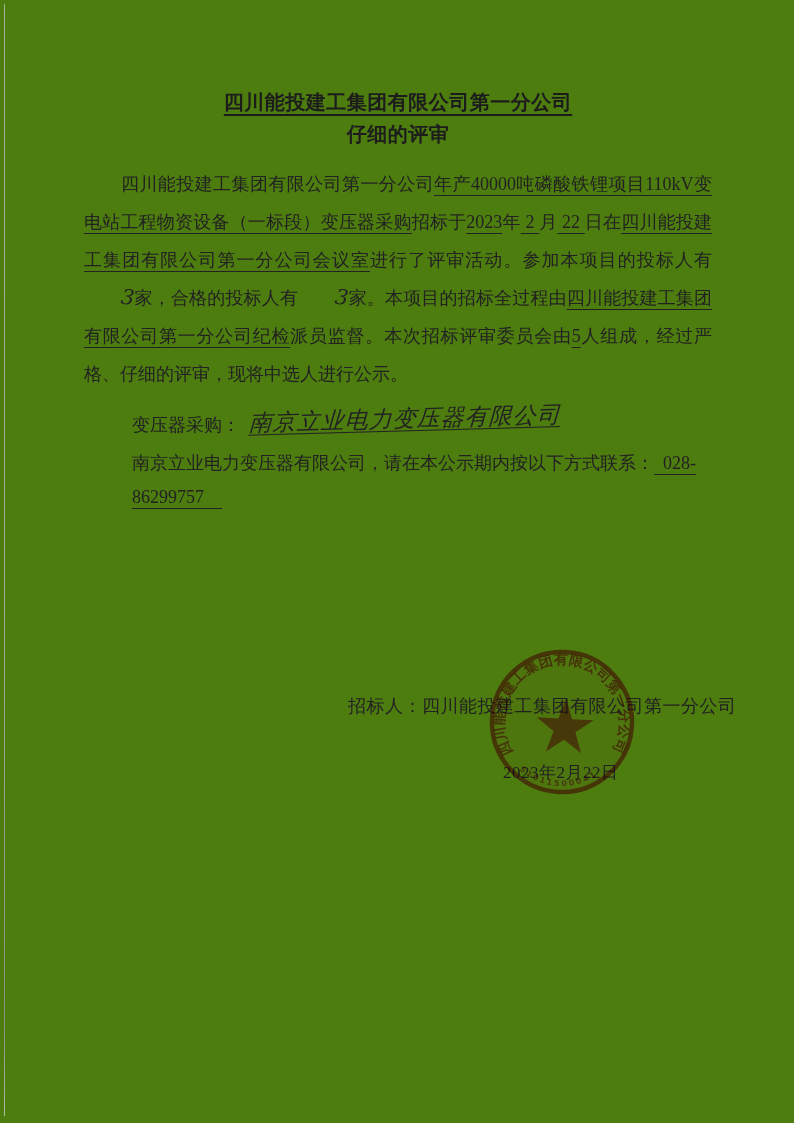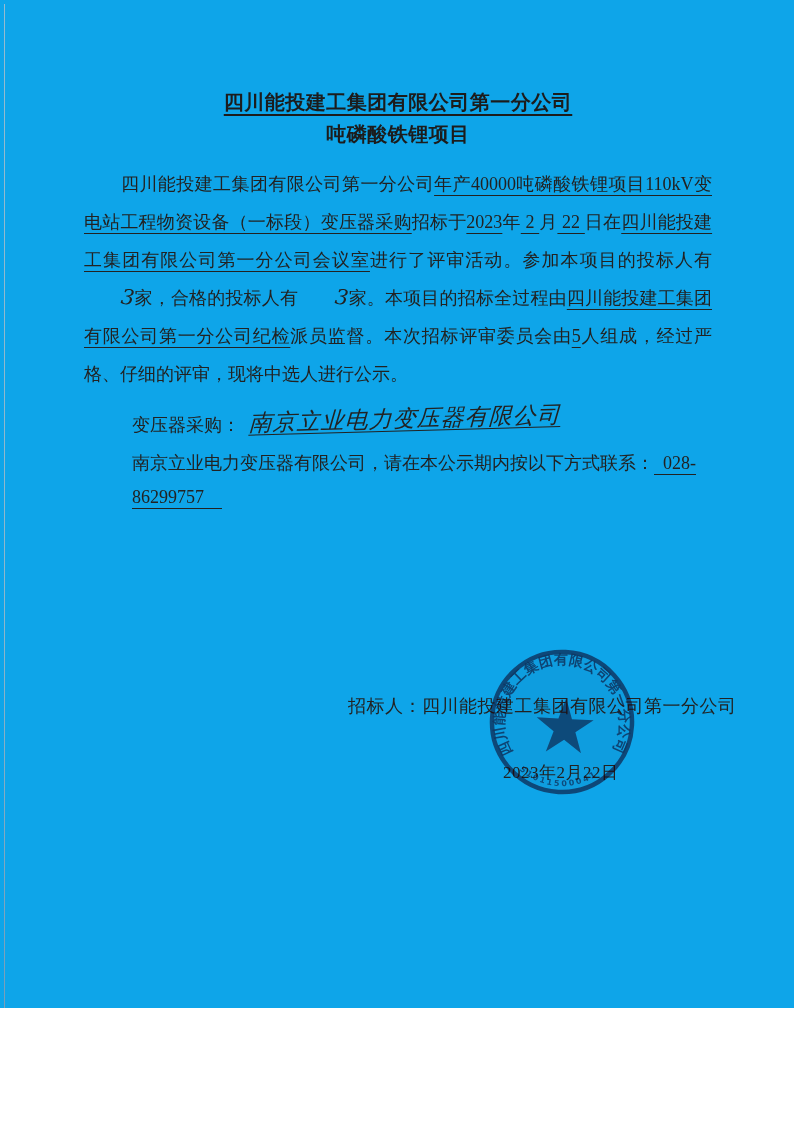--- a/index.html
+++ b/index.html
@@ -2,22 +2,22 @@
 <html><head>
 <meta charset="utf-8">
 <style>
   * { margin: 0; padding: 0; box-sizing: border-box; }
   html, body { background: #ffffff; }
   body { font-family: "Liberation Serif", "DejaVu Serif", serif; color: #262626; }
 
   .page {
     position: relative;
     width: 794px;
-    height: 1008px;
-    background: #0ea5e9;
+    height: 1123px;
+    background: #4d7c0f;
     overflow: hidden;
   }
 
   .scan-line {
     position: absolute;
     left: 4px; top: 4px;
     width: 1px; height: 1112px;
     background: linear-gradient(180deg, #c2c2c6 0%, #b9bcc0 55%, #9a9aa8 92%, #cfcfd4 100%);
     opacity: 0.75;
   }
@@ -131,21 +131,21 @@
 <body>
 
 <div class="page">
 
   <div class="scan-line"></div>
 
   <div class="content">
 
     <div class="title">
       <div><span class="tu">四川能投建工集团有限公司第一分公司</span></div>
-      <div><span>吨磷酸铁锂项目</span></div>
+      <div><span>仔细的评审</span></div>
     </div>
 
     <p class="body-para"><span>四川能投建工集团有限公司第一分公司</span><span class="u">年产40000吨磷酸铁锂项目110kV变电站工程物资设备（一标段）变压器采购</span><span>招标于</span><span class="u">2023</span><span>年</span><span class="u">&nbsp;2&nbsp;</span><span>月</span><span class="u">&nbsp;22&nbsp;</span><span>日在</span><span class="u">四川能投建工集团有限公司第一分公司会议室</span><span>进行了评审活动。参加本项目的投标人有</span><span class="hw3">3</span><span>家，合格的投标人有</span><span class="hw3">3</span><span>家。本项目的招标全过程由</span><span class="u">四川能投建工集团有限公司第一分公司纪检</span><span>派员监督。本次招标评审委员会由</span><span class="u">5</span><span>人组成，经过严格、仔细的评审，现将中选人进行公示。</span></p>
 
     <div class="info-block">
       <div class="info-line winner-line">
         <span>变压器采购：</span><span class="hw-name">南京立业电力变压器有限公司</span>
       </div>
       <div class="info-line">
         <span>南京立业电力变压器有限公司，请在本公示期内按以下方式联系：</span><span class="u">&nbsp;&nbsp;028-86299757&nbsp;&nbsp;&nbsp;&nbsp;</span>

